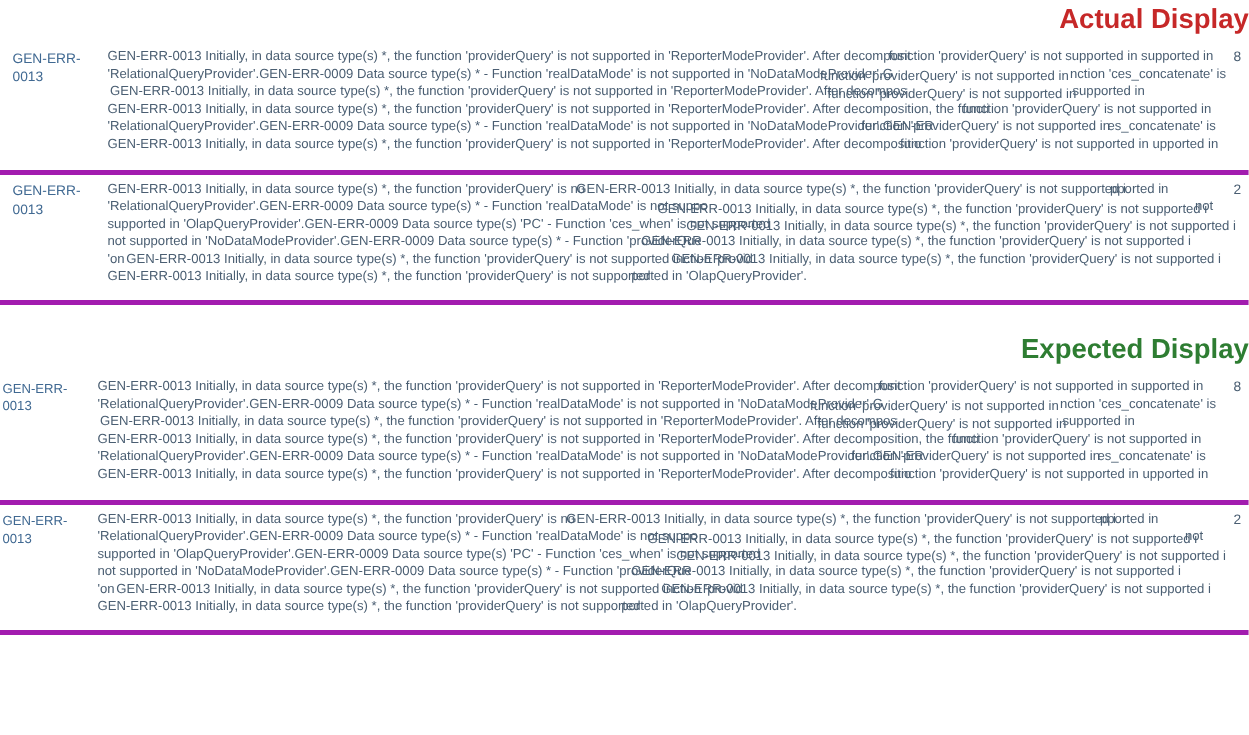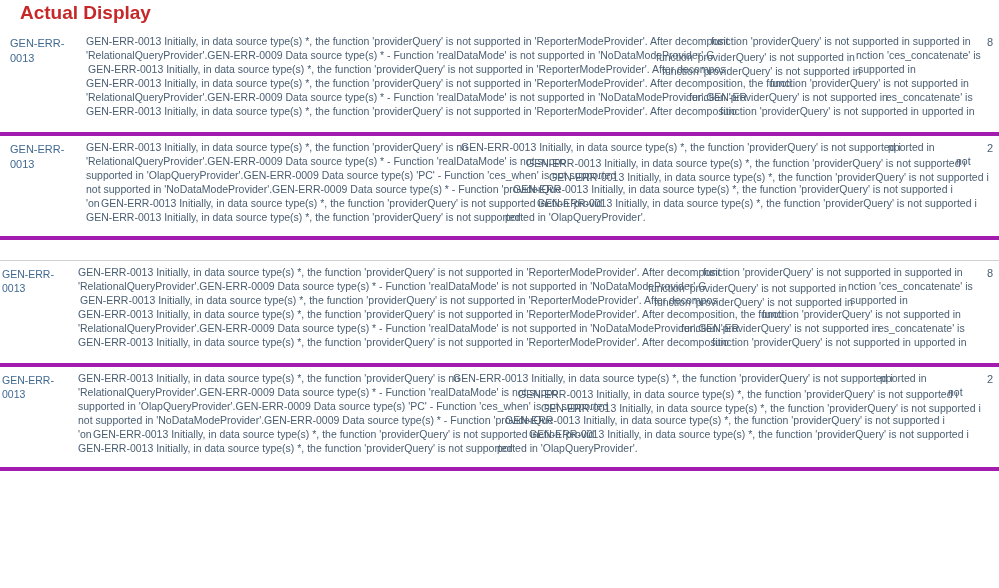--- a/index.html
+++ b/index.html
@@ -7,24 +7,25 @@
     padding: 0;
     width: 999px;
     height: 588px;
     background: #ffffff;
     font-family: Arial, Helvetica, sans-serif;
     font-size: 10.5px;
     color: #4a5e72;
     overflow: hidden;
   }
   .section-heading {
-    font-size: 19px;
+    font-size: 22px;
     font-weight: 700;
-    padding: 2px 20px;
+    padding: 2px 0;
     margin: 0 0 4px 0;
+    text-align: right;
   }
   .heading-actual { color: #c62828; }
   .heading-expected { color: #2e7d32; }
   .section {
     position: relative;
     margin-bottom: 12px;
   }
   .row {
     display: flex;
     border-bottom: 4px solid #a21caf;
@@ -111,20 +112,21 @@
       <span class="frag" style="top:58px;left:15px;">GEN-ERR-0013 Initially, in data source type(s) *, the function 'providerQuery' is not supported inction 'provid</span>
       <span class="frag" style="top:58px;left:451px;">GEN-ERR-0013 Initially, in data source type(s) *, the function 'providerQuery' is not supported i</span>
       <span class="frag" style="top:72px;left:0;">GEN-ERR-0013 Initially, in data source type(s) *, the function 'providerQuery' is not supported </span>
       <span class="frag" style="top:72px;left:419px;">ported in 'OlapQueryProvider'.</span>
     </div>
     <div class="count-cell">2</div>
   </div>
 </div>
 
 <div class="section" style="margin-top:20px;">
+  <div class="section-heading heading-expected">Expected Display</div>
 
   <div class="row tight">
     <div class="code-cell" style="font-size:10.5px;">GEN-ERR-0013</div>
     <div class="text-cell" style="min-height:90px;">
       <span class="frag" style="top:2px;left:0;">GEN-ERR-0013 Initially, in data source type(s) *, the function 'providerQuery' is not supported in 'ReporterModeProvider'. After decomposit</span>
       <span class="frag" style="top:2px;left:625px;">function 'providerQuery' is not supported in supported in</span>
       <span class="frag" style="top:16px;left:0;">'RelationalQueryProvider'.GEN-ERR-0009 Data source type(s) * - Function 'realDataMode' is not supported in 'NoDataModeProvider'.G</span>
       <span class="frag" style="top:18px;left:570px;">function 'providerQuery' is not supported in</span>
       <span class="frag" style="top:16px;left:770px;">nction 'ces_concatenate' is</span>
       <span class="frag" style="top:30px;left:2px;"> GEN-ERR-0013 Initially, in data source type(s) *, the function 'providerQuery' is not supported in 'ReporterModeProvider'. After decompos</span>

